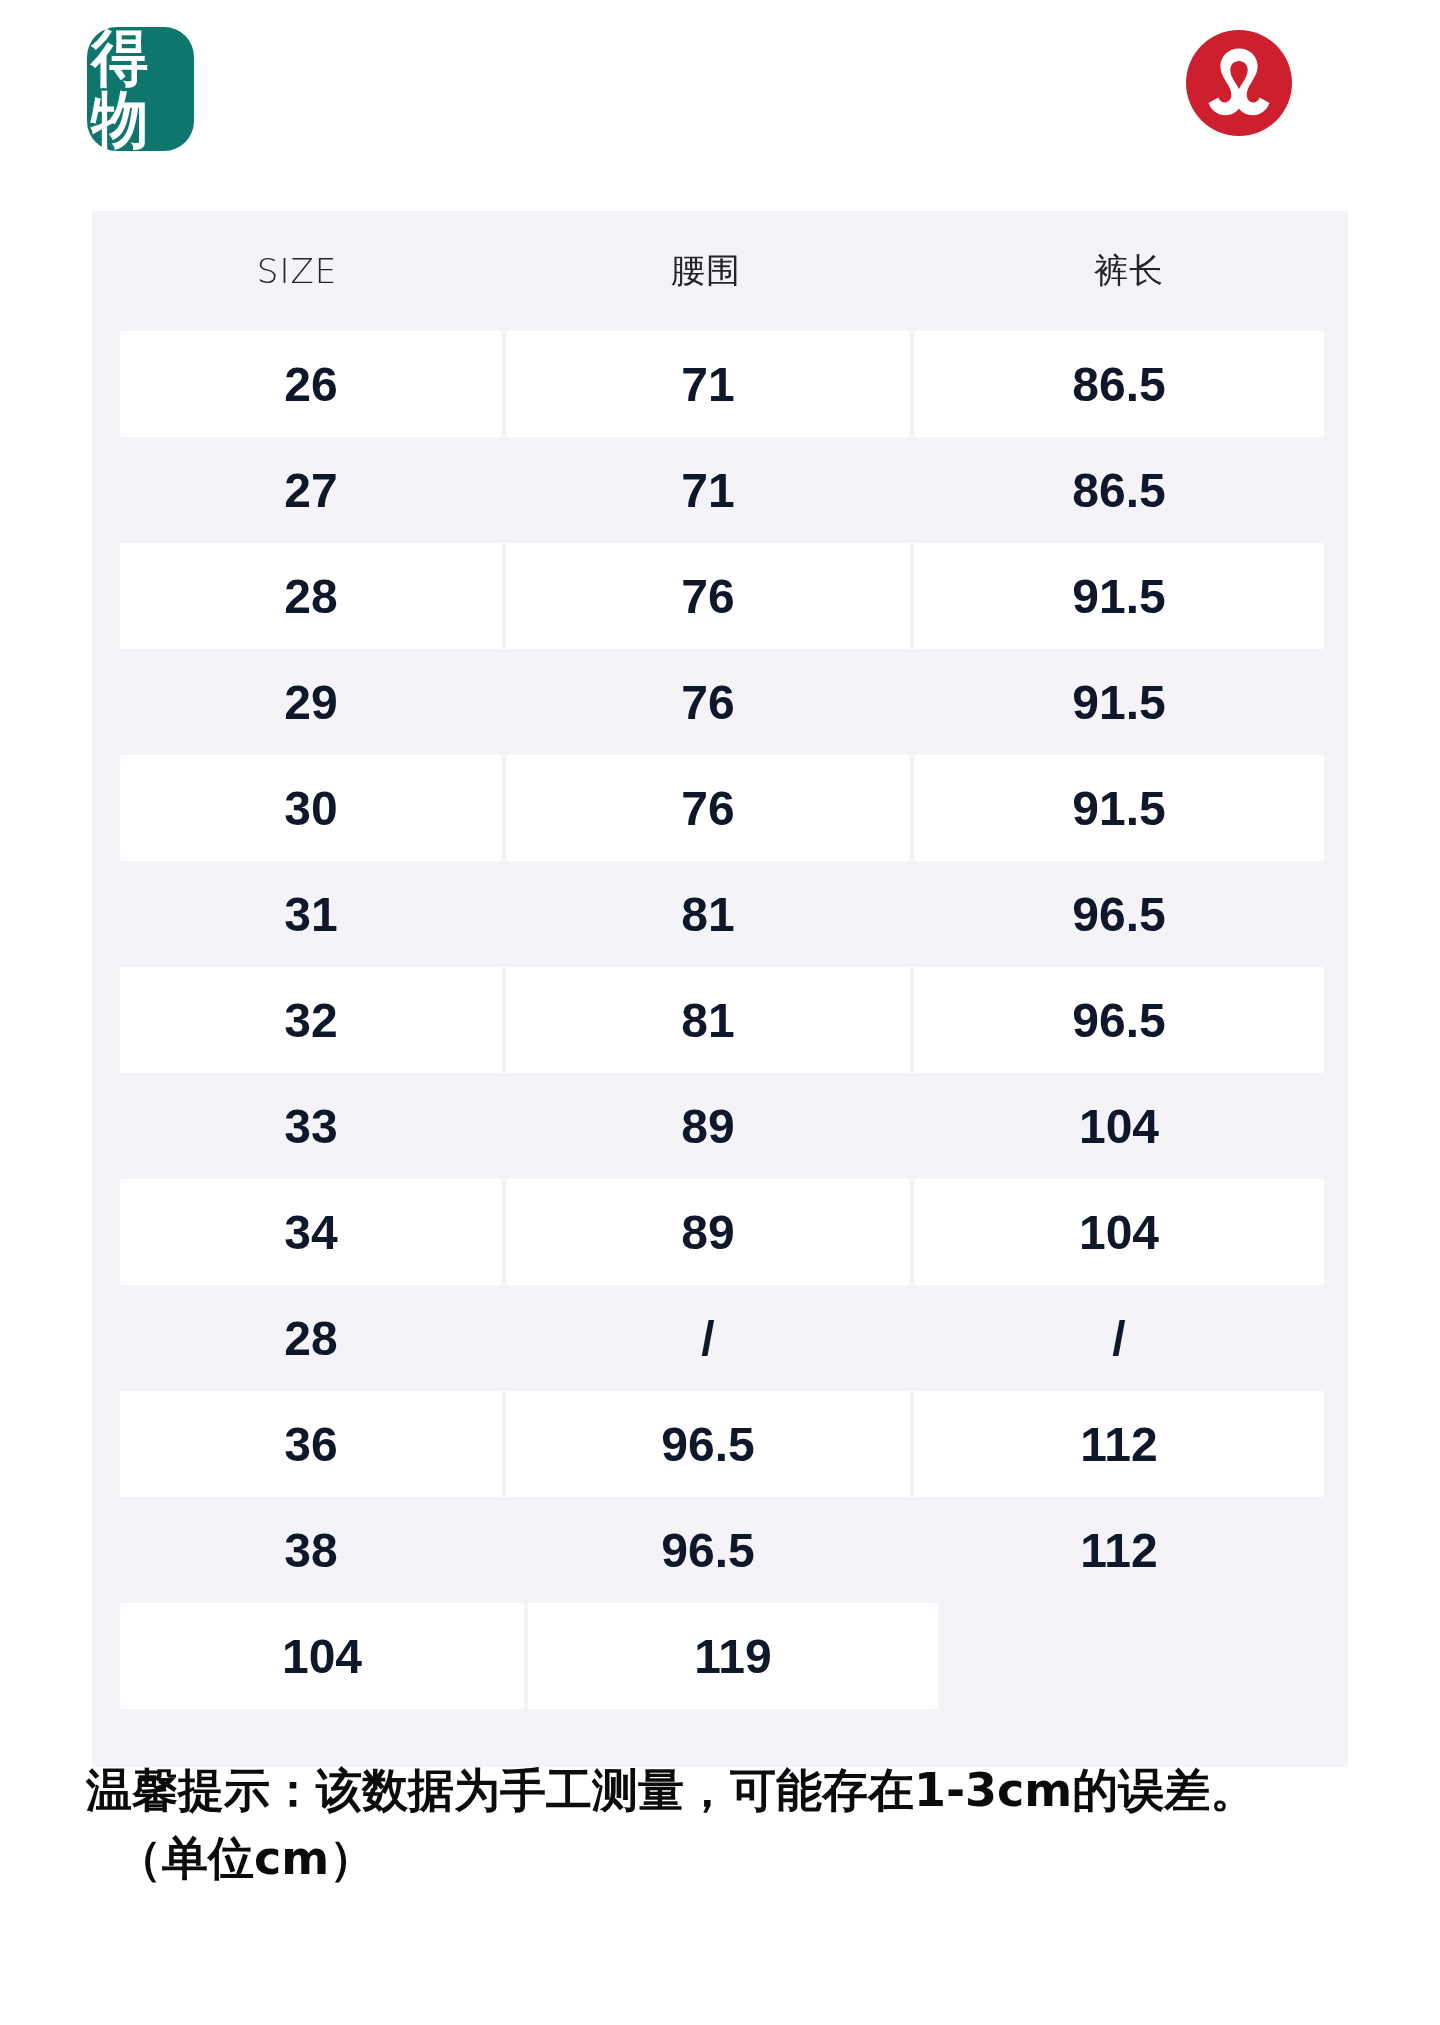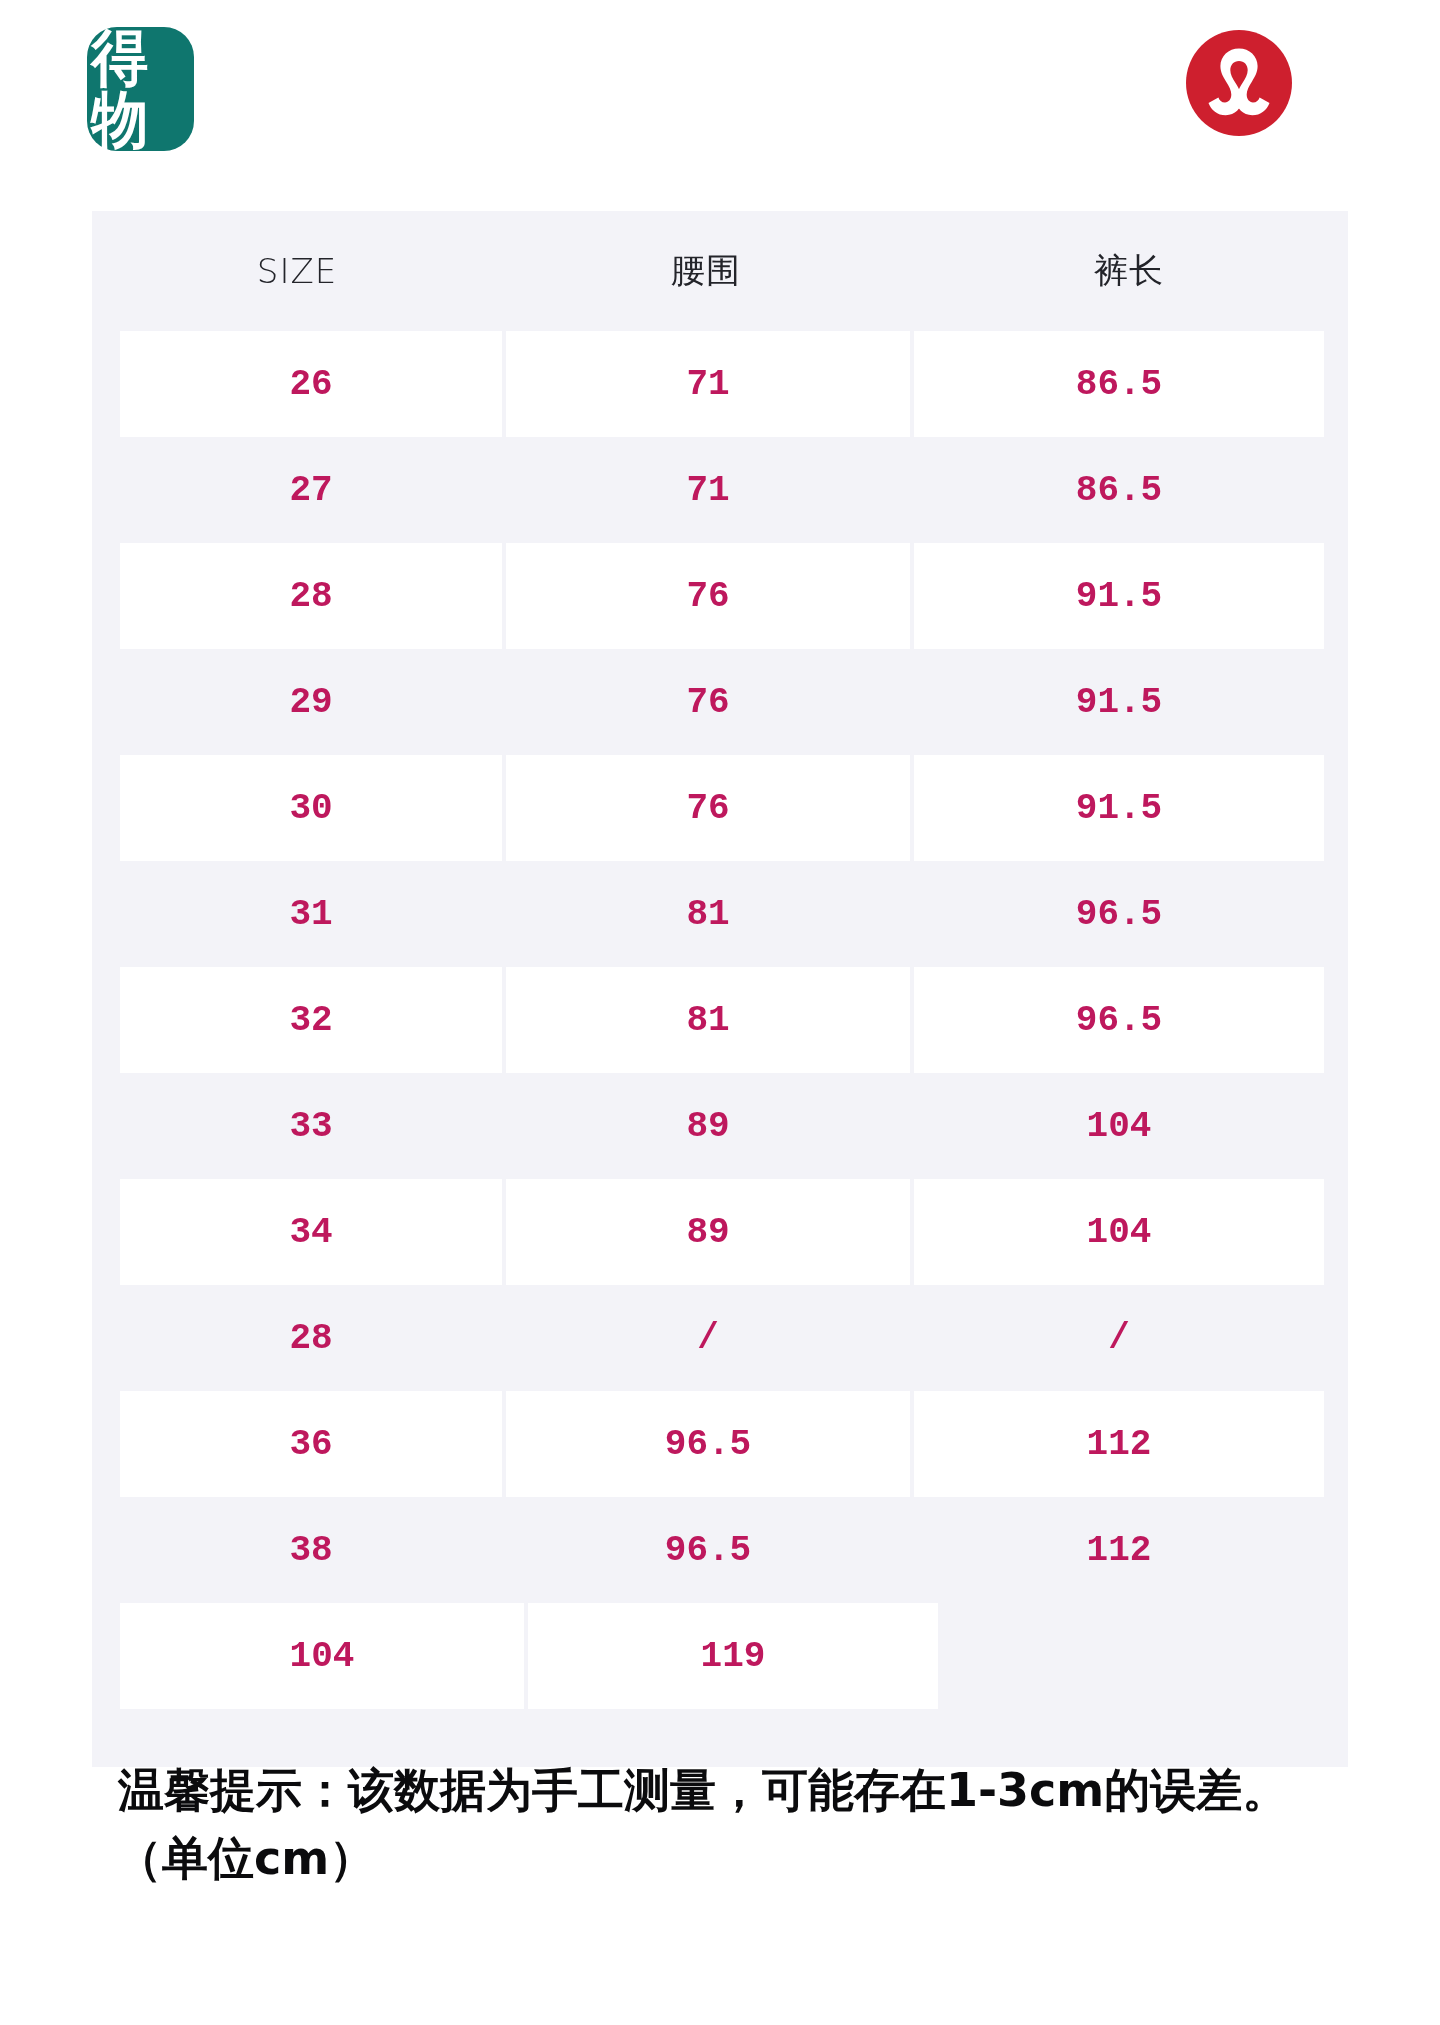--- a/index.html
+++ b/index.html
@@ -114,24 +114,24 @@
     display: flex;
     height: 106px;
     background: #f3f3f8;
     padding: 0 28px;
     box-sizing: border-box;
   }
   .trow .td {
     display: flex;
     align-items: center;
     justify-content: center;
-    font-size: 36px;
+    font-size: 48px;
     font-weight: 700;
-    color: #be185d;
-    font-family: Liberation Mono, monospace;
+    color: #0f172a;
+    font-family: Liberation Sans, sans-serif;
     box-sizing: border-box;
     background: transparent;
   }
   .trow.odd .td {
     background: #ffffff;
   }
   .trow.odd .td + .td {
     margin-left: 4px;
   }
   .trow.even .td + .td {
@@ -160,21 +160,20 @@
     width: 1300px;
   }
   .note-line1 {
     font-size: 46px;
     font-weight: 700;
     color: #0b0b0d;
     line-height: 1.26;
     letter-spacing: 0px;
     white-space: nowrap;
     font-family: "DejaVu Sans", "Liberation Sans", sans-serif;
-    margin-left: 32px;
   }
   .note-line2 {
     margin-top: 10px;
     padding-left: 30px;
     font-size: 46px;
     font-weight: 700;
     color: #0b0b0d;
     line-height: 1.26;
     white-space: nowrap;
     font-family: "DejaVu Sans", "Liberation Sans", sans-serif;

